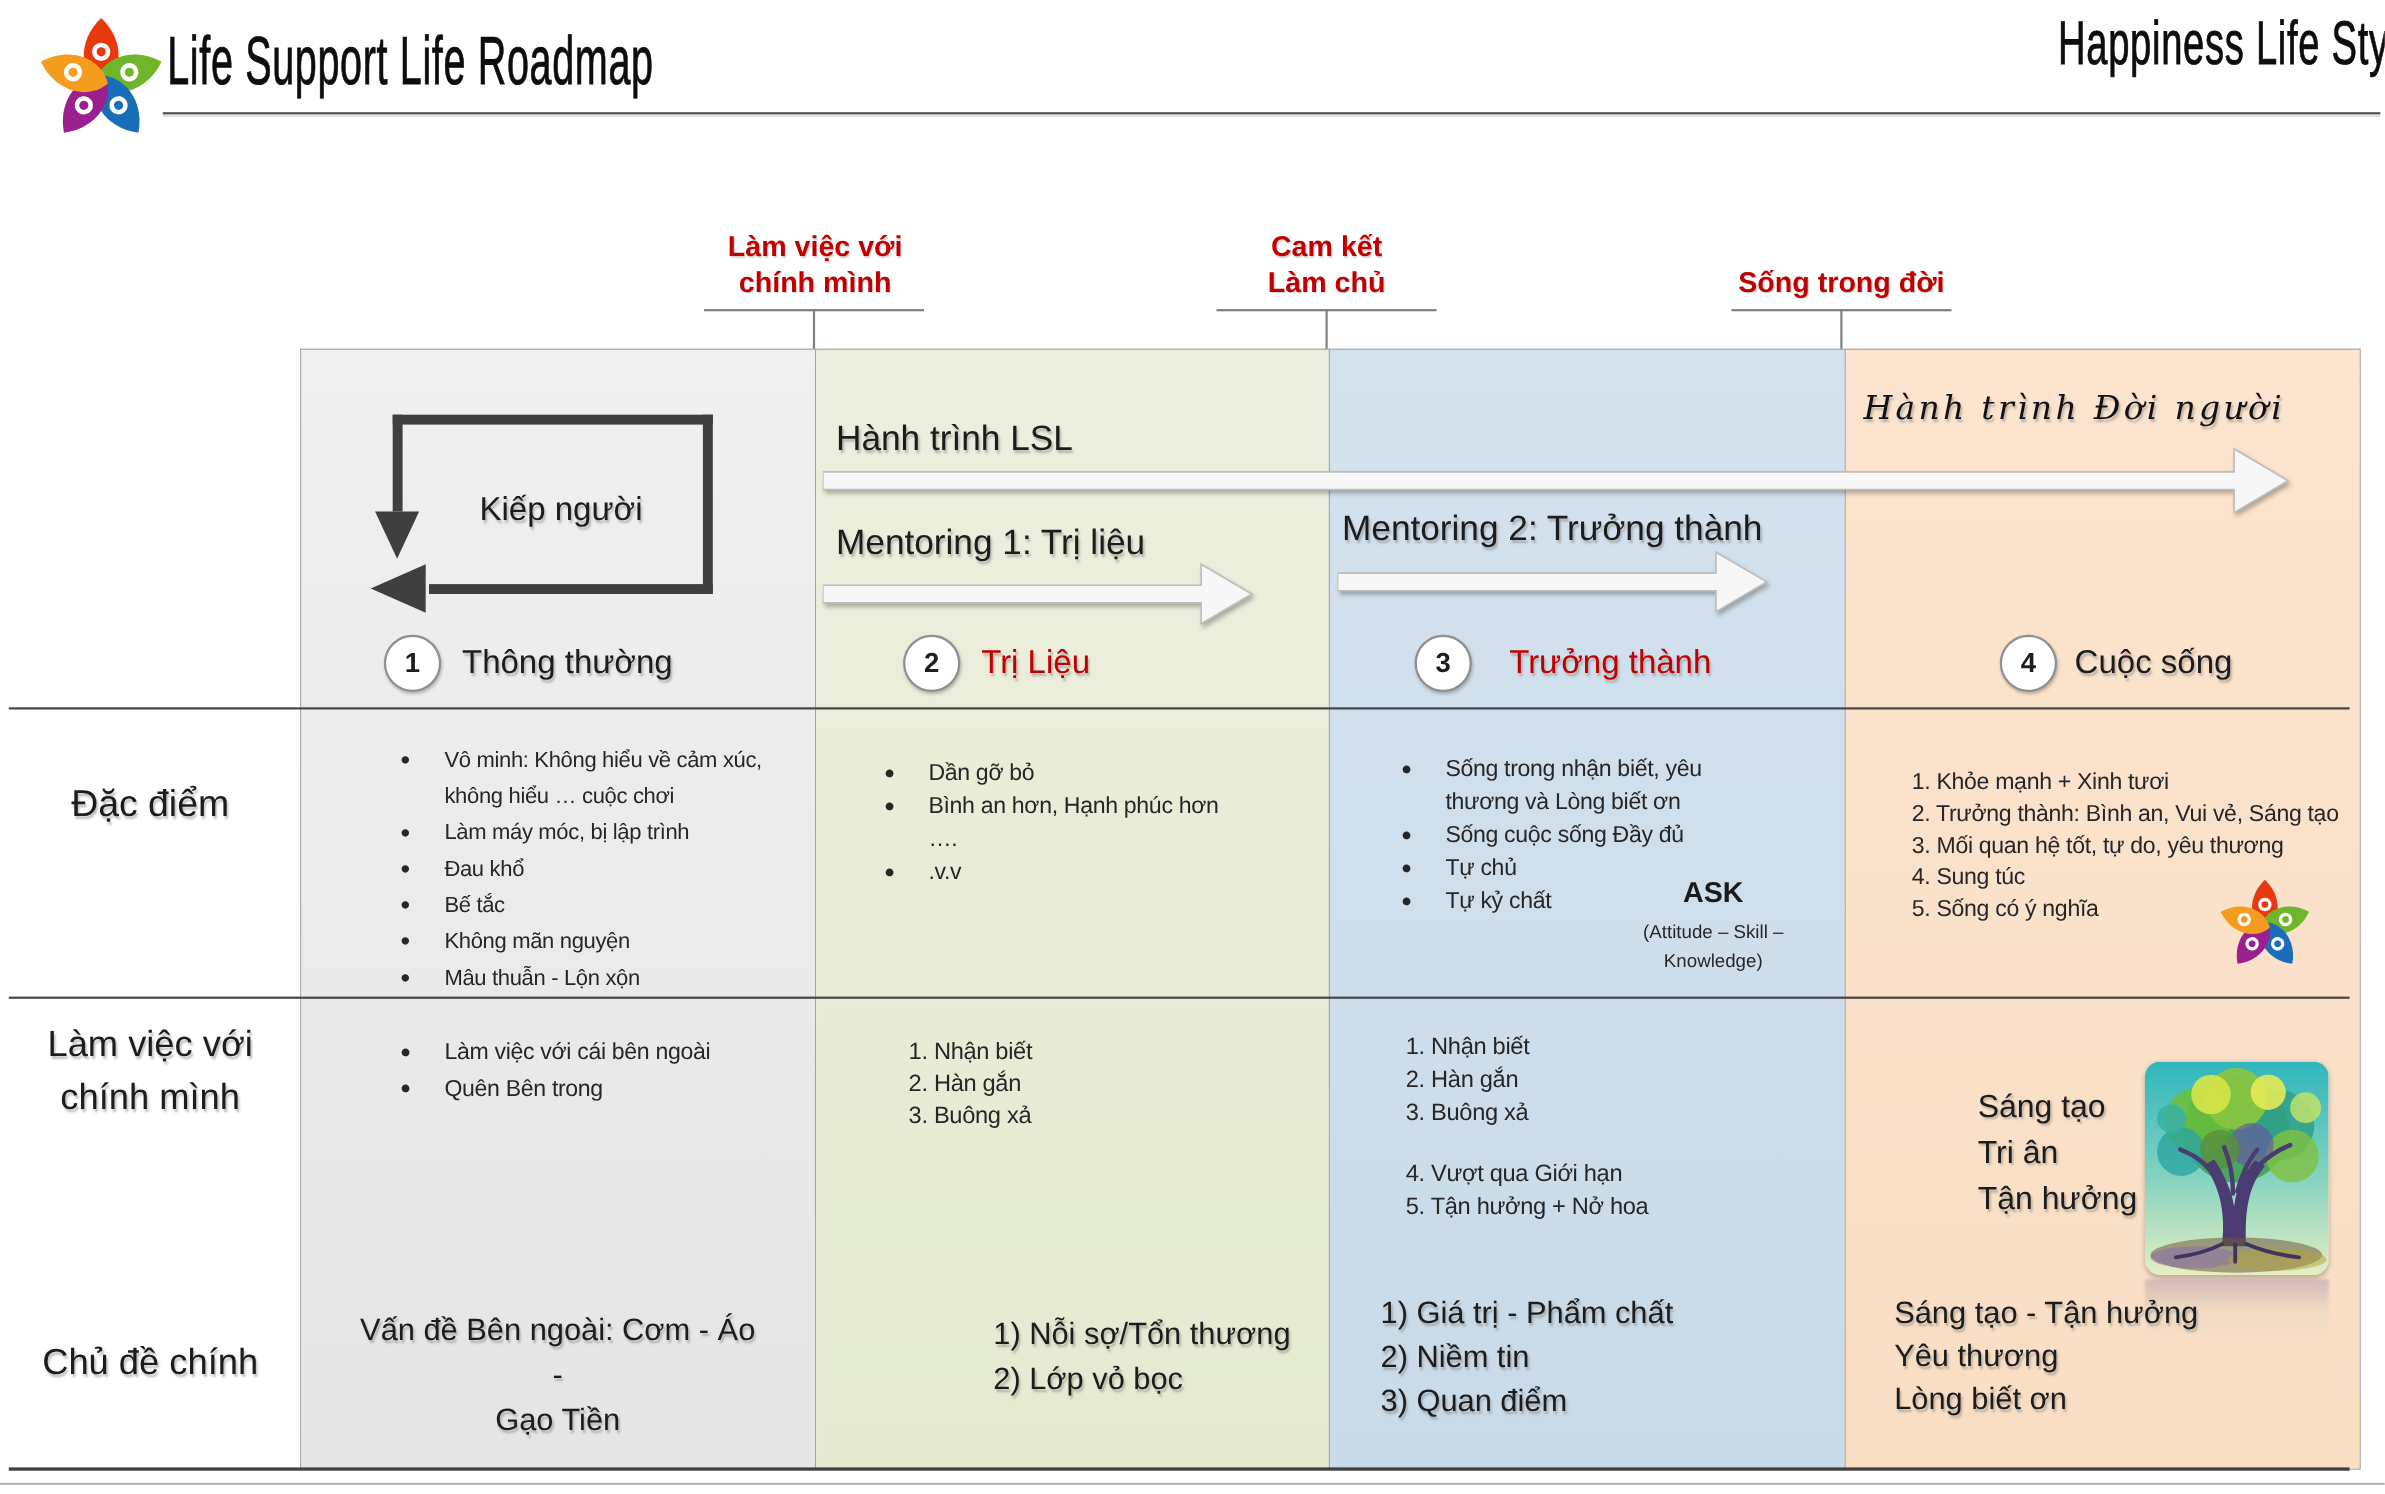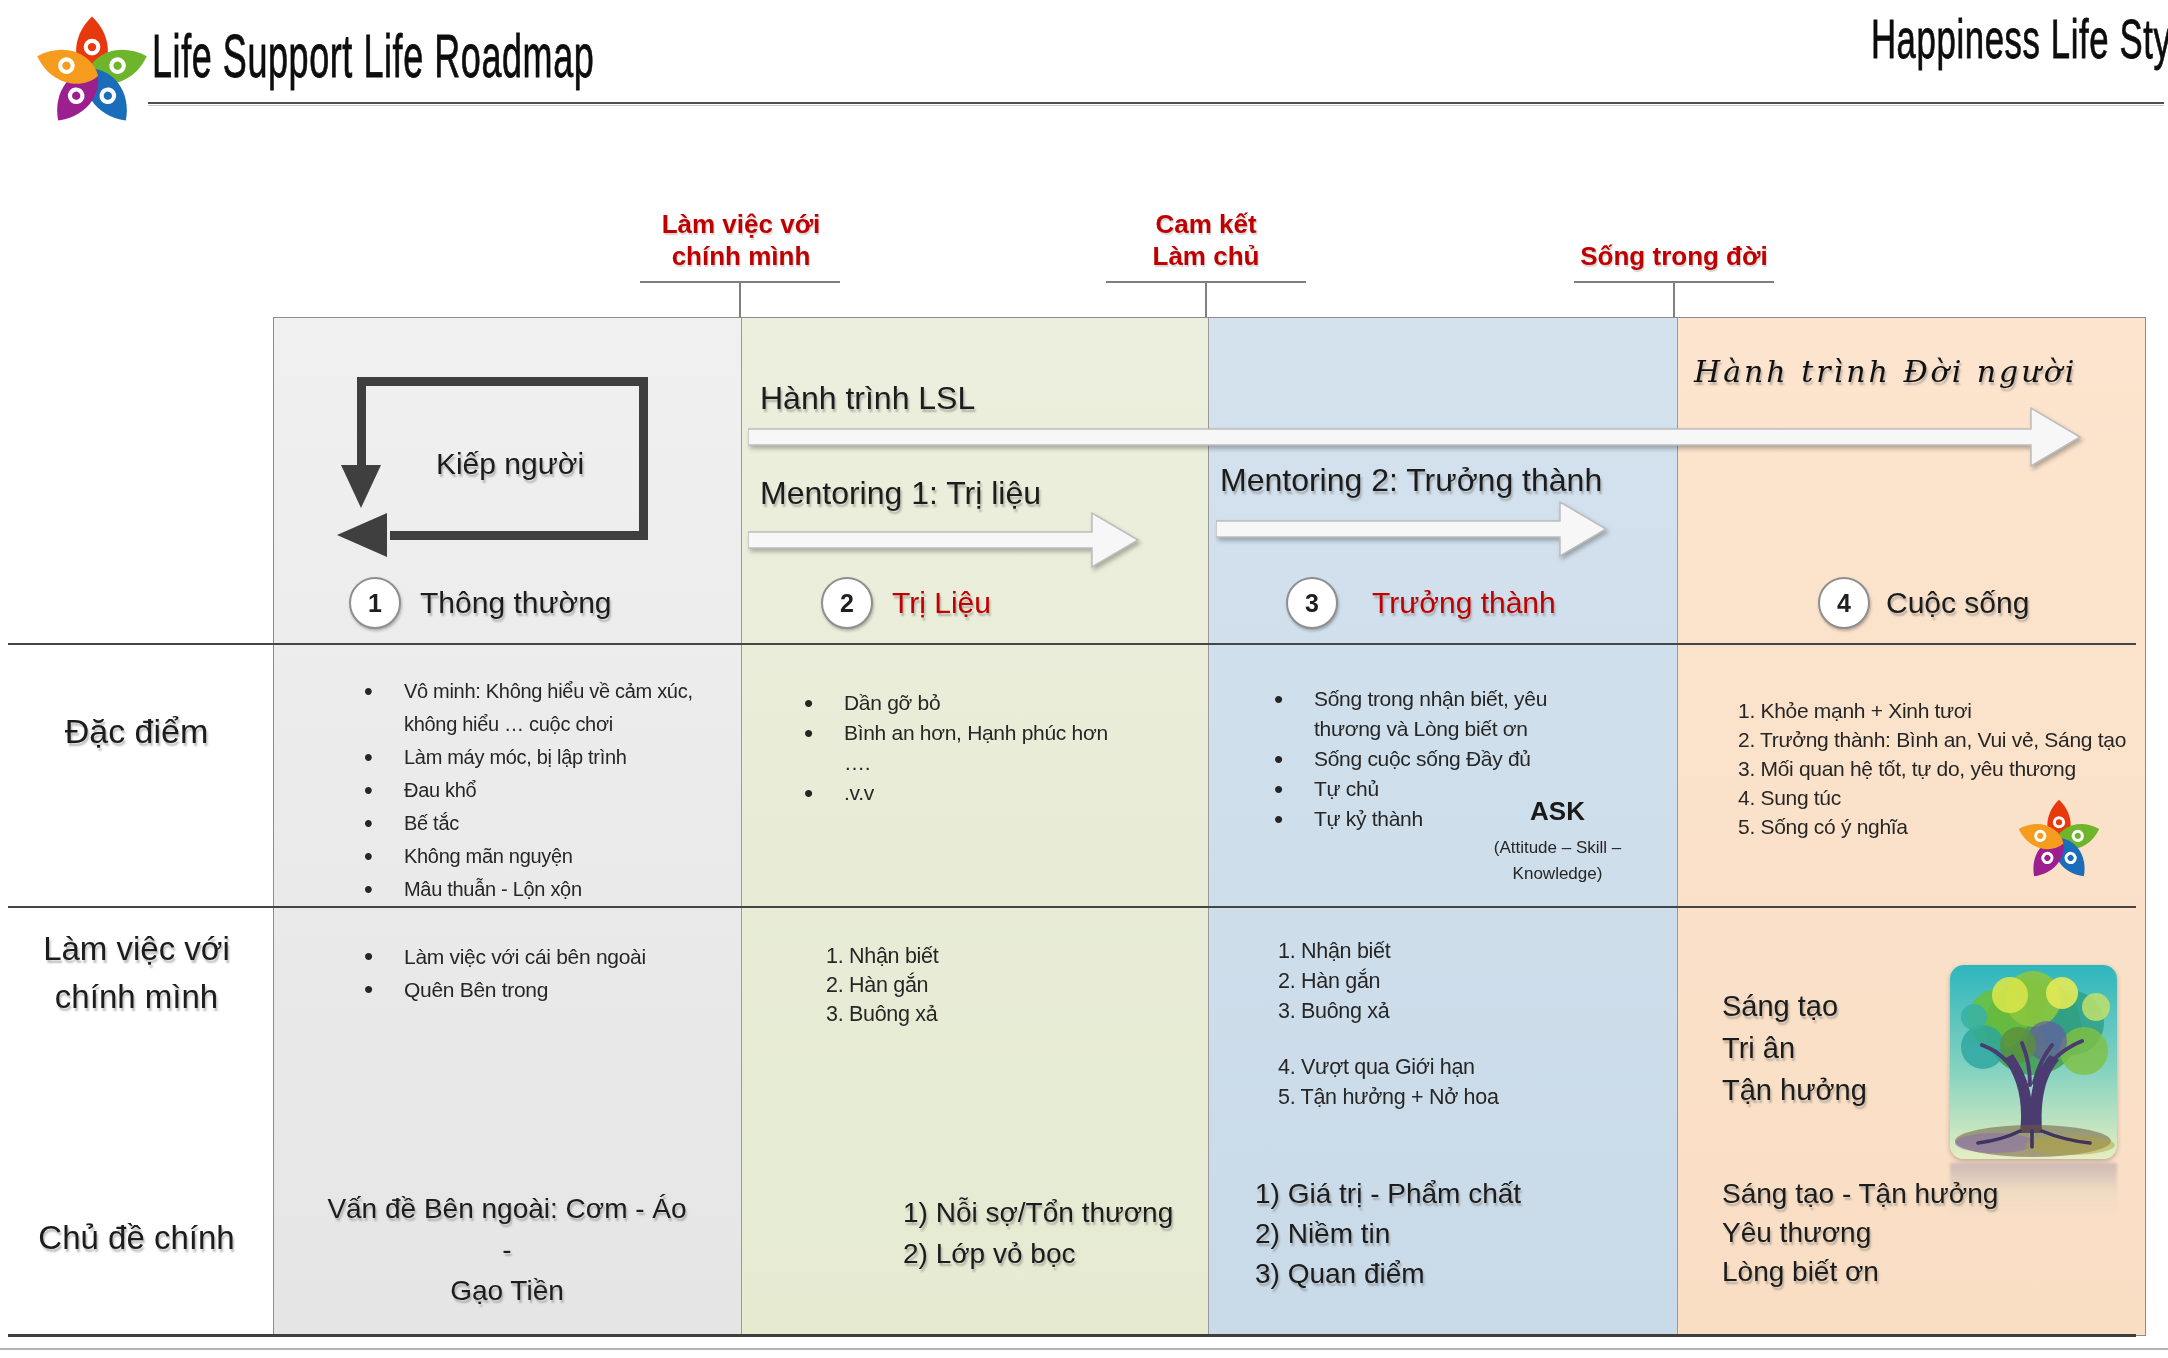--- a/index.html
+++ b/index.html
@@ -175,21 +175,21 @@
   <li>Dần gỡ bỏ</li>
   <li>Bình an hơn, Hạnh phúc hơn</li>
   <li class="nb">….</li>
   <li>.v.v</li>
 </ul>
 
 <ul class="abs blist cell-md" style="left:1268px;top:684px;width:332px;">
   <li>Sống trong nhận biết, yêu thương và Lòng biết ơn</li>
   <li>Sống cuộc sống Đầy đủ</li>
   <li>Tự chủ</li>
-  <li>Tự kỷ thành</li>
+  <li>Tự kỷ chất</li>
 </ul>
 
 <div class="abs center" style="left:1445px;top:796px;width:225px;">
   <div style="font-size:26px;font-weight:bold;color:#1a1a1a;">ASK</div>
   <div style="font-size:17px;line-height:26px;margin-top:8px;">(Attitude – Skill –</div>
   <div style="font-size:17px;line-height:26px;">Knowledge)</div>
 </div>
 
 <div class="abs" style="left:1738px;top:696px;font-size:21px;line-height:29px;letter-spacing:-.3px;">
   <div class="numline">1. Khỏe mạnh + Xinh tươi</div>
@@ -241,21 +241,21 @@
 <div class="abs" style="left:1278px;top:936px;font-size:21.5px;line-height:30px;letter-spacing:-.3px;">
   <div class="numline">1. Nhận biết</div>
   <div class="numline">2. Hàn gắn</div>
   <div class="numline">3. Buông xả</div>
 </div>
 <div class="abs" style="left:1278px;top:1052px;font-size:21.5px;line-height:30px;letter-spacing:-.3px;">
   <div class="numline">4. Vượt qua Giới hạn</div>
   <div class="numline">5. Tận hưởng + Nở hoa</div>
 </div>
 
-<div class="abs hand" style="left:1722px;top:985px;font-size:29px;line-height:42px;">
+<div class="abs hand" style="left:1798px;top:985px;font-size:29px;line-height:42px;">
   <div>Sáng tạo</div>
   <div>Tri ân</div>
   <div>Tận hưởng</div>
 </div>
 
 <div class="abs tree" style="left:1950px;top:965px;width:167px;height:194px;">
   <svg width="167" height="194" viewBox="0 0 167 194">
     <defs>
       <linearGradient id="sky" x1="0" y1="0" x2="0" y2="1">
         <stop offset="0" stop-color="#2fb6bd"></stop>

